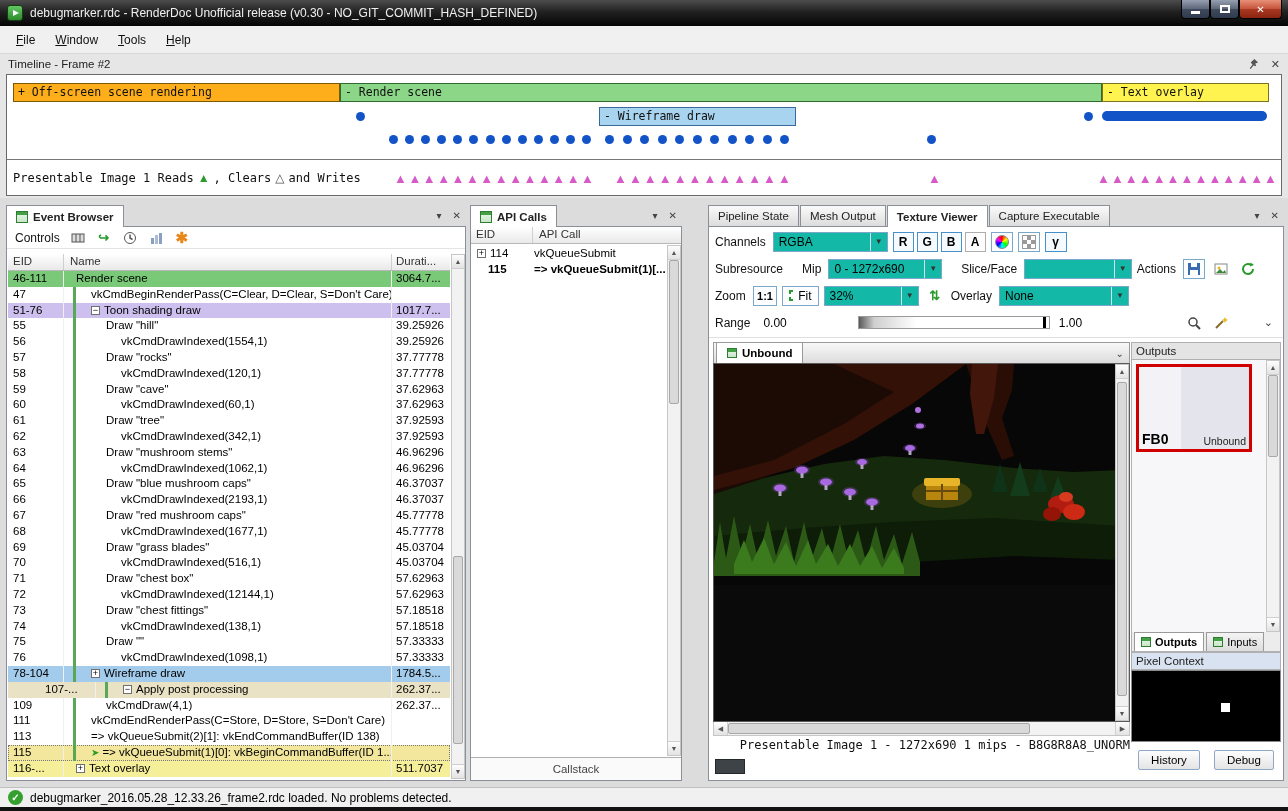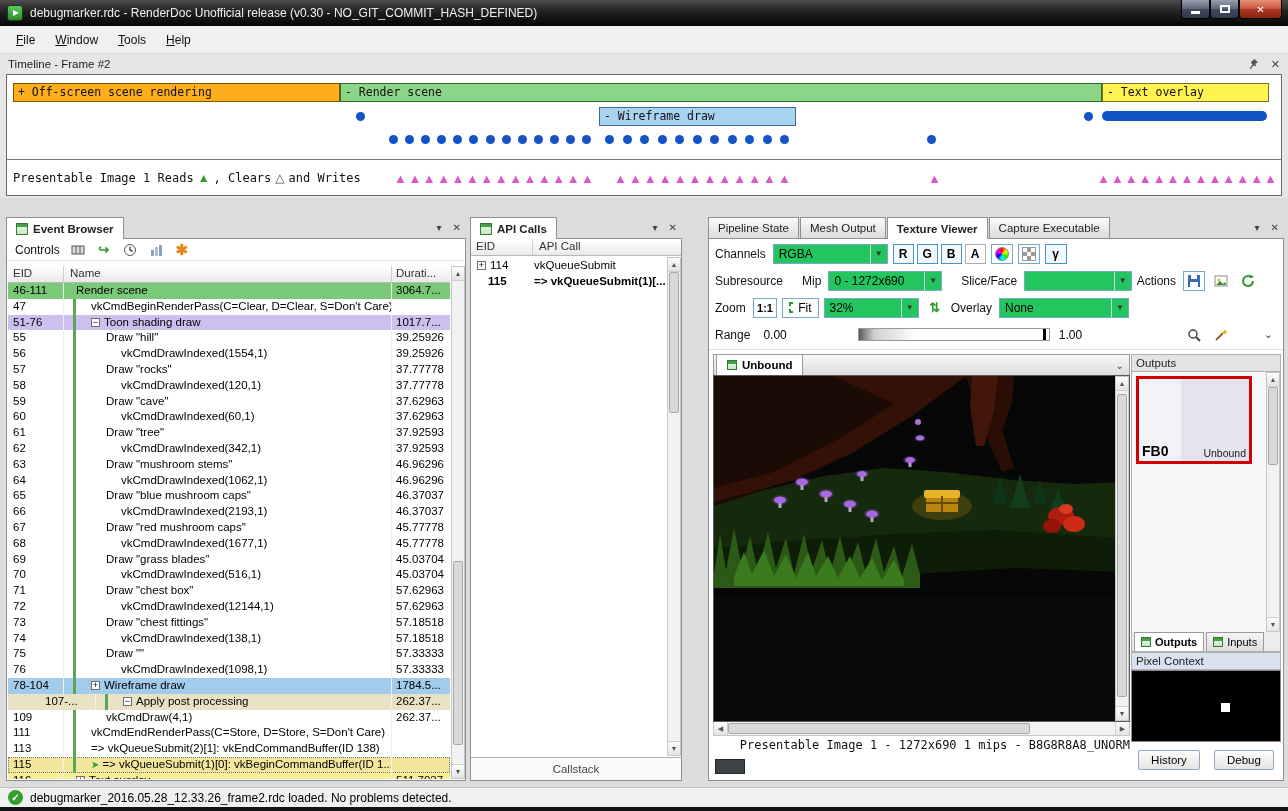--- a/index.html
+++ b/index.html
@@ -51,21 +51,21 @@
     display:flex; align-items:center; padding-left:6px; gap:4px; }
   .mono { font-family:"DejaVu Sans Mono",monospace; font-size:12px; color:#111; white-space:pre; }
   .tri { font-size:12px; line-height:1; }
   .tri.green { color:#2d9a2d; }
   .tri.clear { color:#555; }
   .tri.pink  { color:#d65ac8; font-size:13px; }
   .tri-cluster { position:absolute; top:50%; transform:translateY(-48%); display:flex; justify-content:space-between; }
 
   
   .dock { position:absolute; left:0; top:198px; right:0; height:589px; background:#dcdcdc; }
-  .panel { position:absolute; top:18px; bottom:6px; }
+  .panel { position:absolute; top:6px; bottom:6px; }
   .eb-panel  { left:6px;   width:460px; }
   .api-panel { left:470px; width:212px; }
   .tv-panel  { left:708px; right:4px; }
   .tabstrip { height:22px; display:flex; align-items:flex-end; gap:1px; }
   .tab { display:flex; align-items:center; gap:5px; padding:3px 9px; font-size:11.5px;
     border:1px solid #8a8f98; border-bottom:none; background:linear-gradient(#fafafa,#dcdcdc); color:#222;
     height:21px; position:relative; }
   .tab.active { background:#fff; font-weight:bold; z-index:2; height:22px; margin-bottom:-1px; }
   .strip-spacer { flex:1; }
   .strip-btn { font-size:10px; color:#444; padding:0 5px; align-self:center; cursor:default; }
@@ -119,21 +119,21 @@
   .arow.bold .a-eid { padding-left:16px; }
   .api-scroll { right:0; top:18px; bottom:24px; }
   .callstack-bar { position:absolute; left:0; right:0; bottom:0; height:23px; border-top:1px solid #b0b0b0;
     background:#fafafa; display:flex; align-items:center; justify-content:center; font-size:11.5px; color:#444; }
 
   
   .tv-body { display:flex; flex-direction:column; }
   .tv-controls { padding:2px 6px; display:flex; flex-direction:column; gap:2px; border-bottom:1px solid #e0e0e0; }
   .ctl-row { display:flex; align-items:center; gap:5px; height:25px; }
   .lbl { color:#111; margin-right:2px; white-space:nowrap; }
-  .combo { height:20px; display:inline-flex; align-items:center; border:1px solid #7ba7c9; background:#22c55e; padding:0 0 0 5px; }
+  .combo { height:20px; display:inline-flex; align-items:center; border:1px solid #7ba7c9; background:#14b8a6; padding:0 0 0 5px; }
   .combo .cval { flex:1; overflow:hidden; white-space:nowrap; }
   .combo .car { font-size:8px; color:#333; border-left:1px solid #d3e0ec; padding:0 4px; align-self:stretch; display:flex; align-items:center; }
   .w115{width:115px} .w125{width:125px} .w118{width:118px} .w120{width:120px} .w130{width:130px}
   .chbtns { display:flex; gap:3px; }
   .chbtn { width:21px; height:20px; border:1px solid #adadad; background:#fdfdfd; font-weight:bold;
     display:flex; align-items:center; justify-content:center; }
   .chbtn.active { border-color:#4a90c8; background:#f5faff; }
   .sqbtn { min-width:22px; height:20px; border:1px solid #7ba7c9; background:#fbfdff;
     display:flex; align-items:center; justify-content:center; padding:0 2px; }
   .sqbtn.flat { border-color:transparent; background:transparent; }

